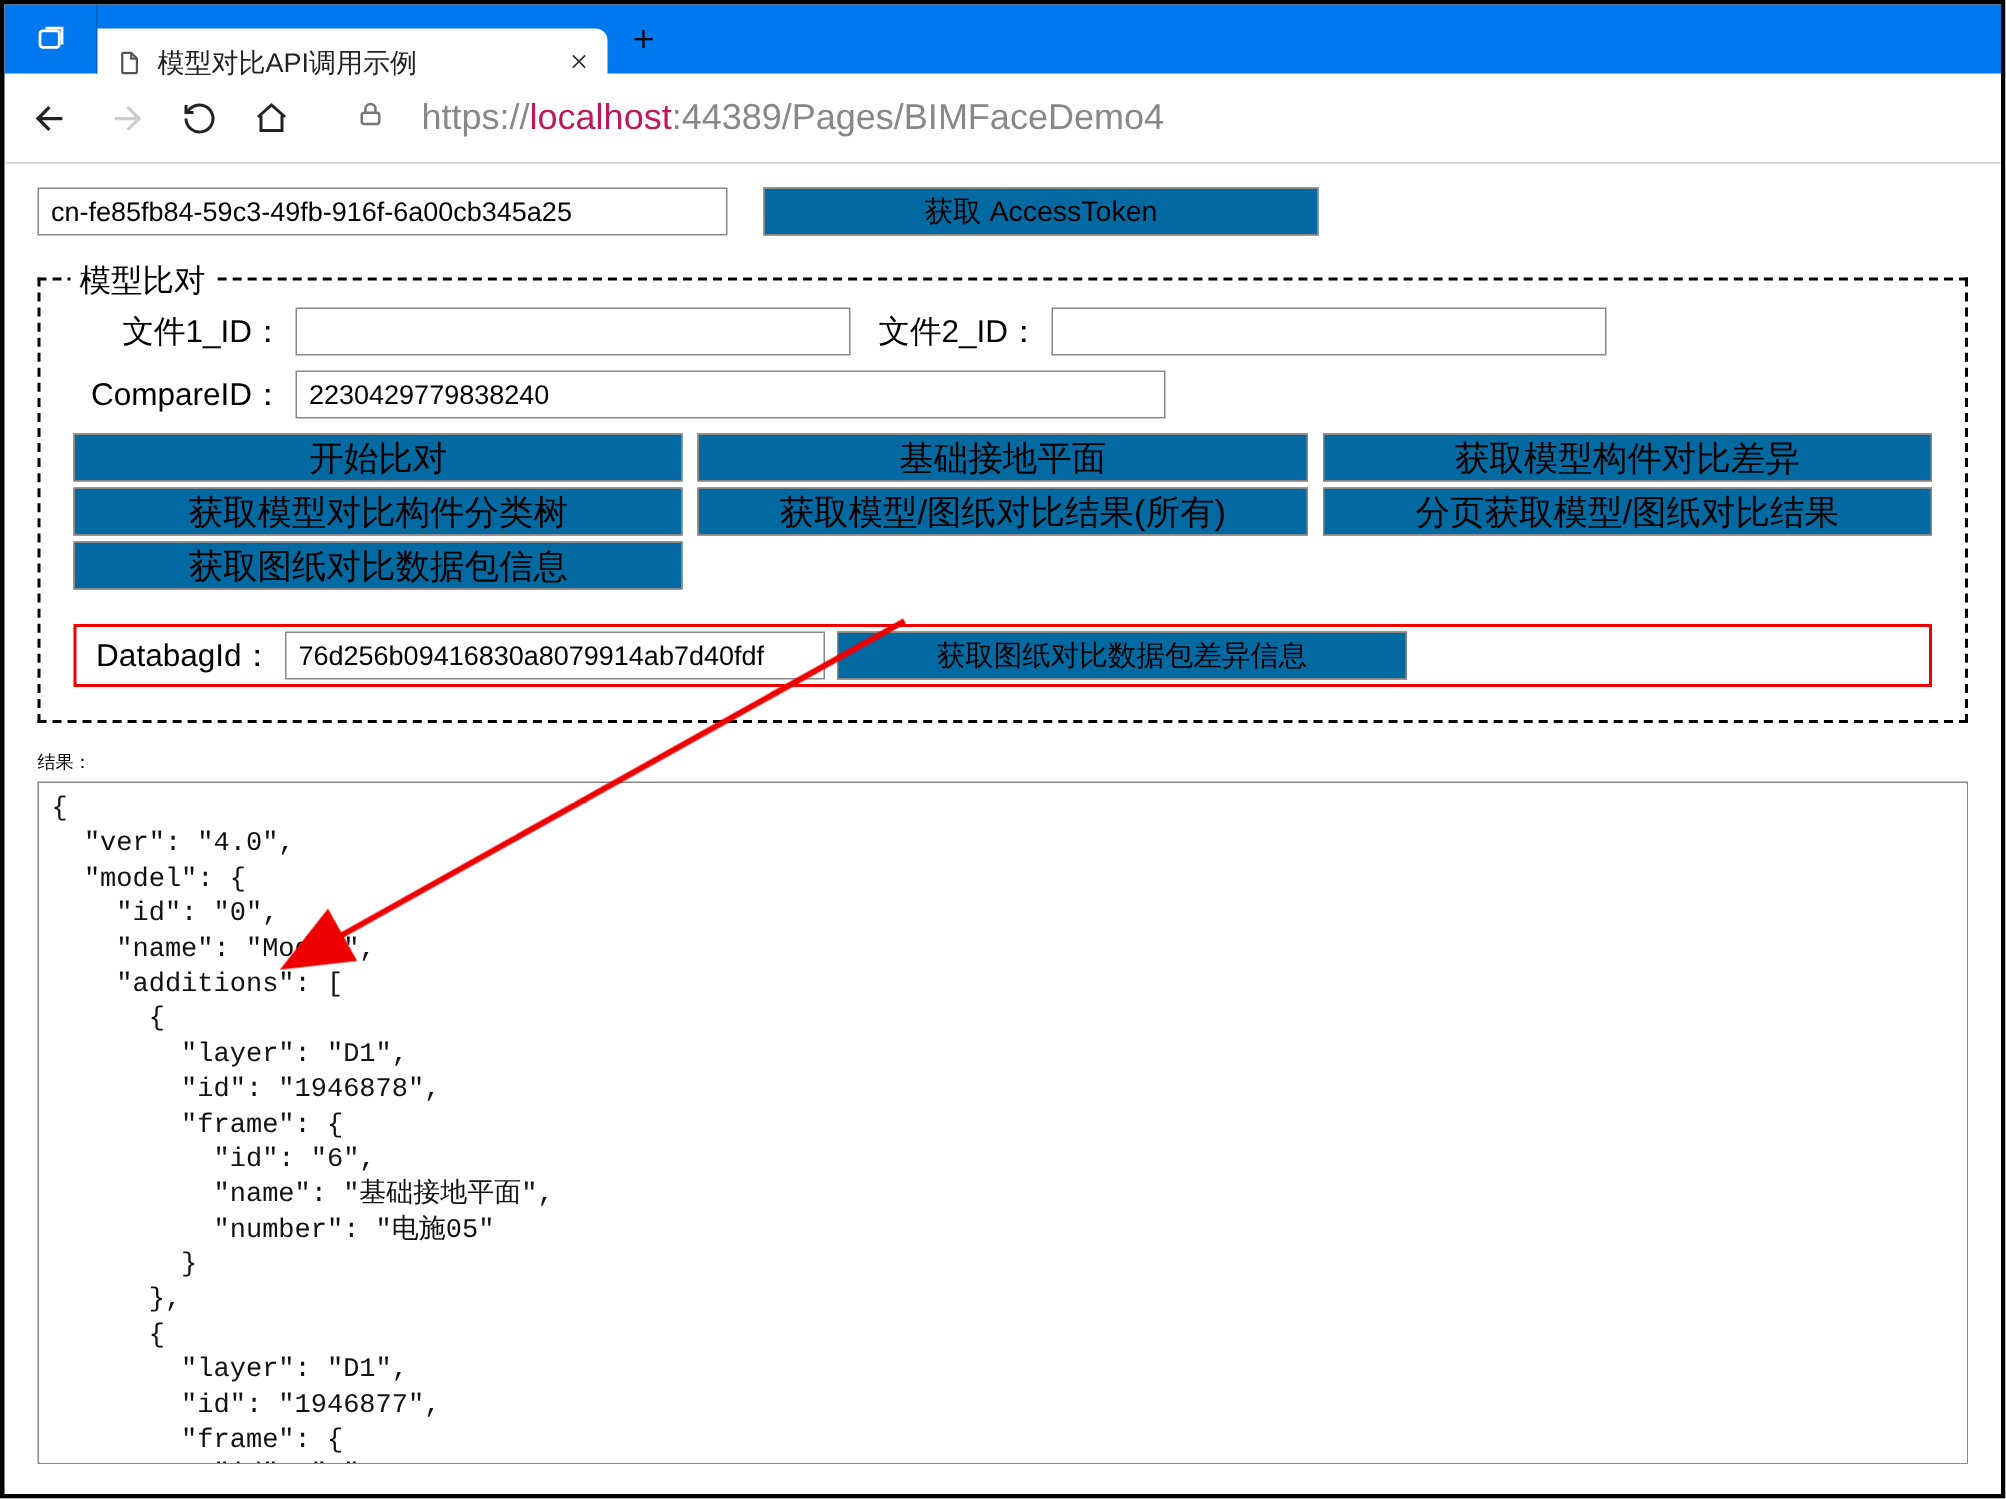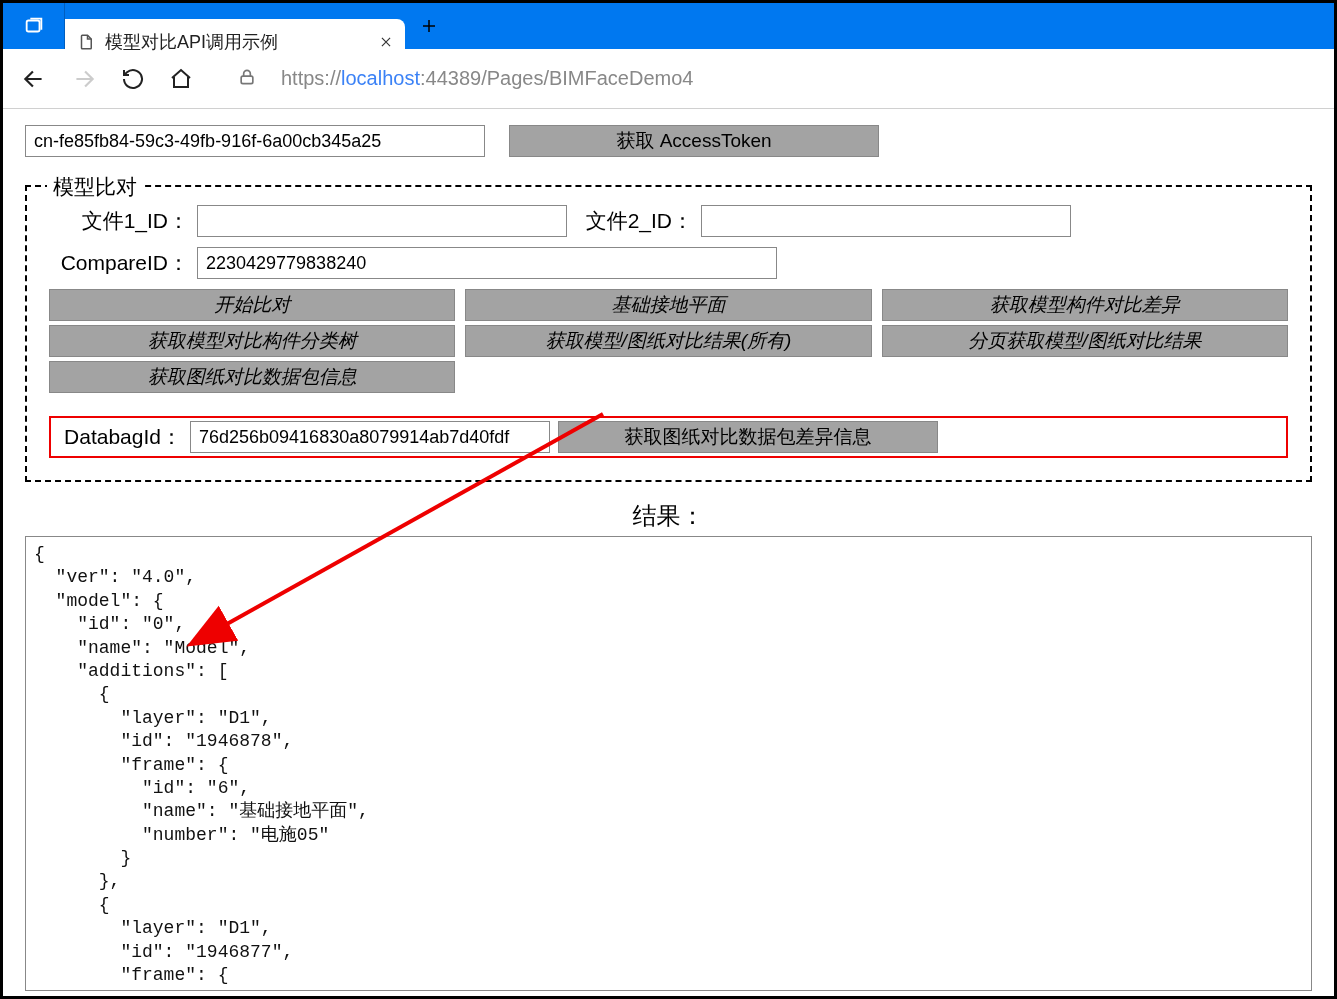--- a/index.html
+++ b/index.html
@@ -13,37 +13,37 @@
   .tab .page-icon { color:#555; }
   .tab .title { flex:1; font-size: 18px; color:#222; white-space:nowrap; overflow:hidden;}
   .tab .close { font-size: 20px; color:#333; cursor:pointer;}
   .newtab { width: 48px; display:flex; align-items:center; justify-content:center; color:#000;}
   .newtab svg { stroke:#000;}
   
   .toolbar { height: 60px; display:flex; align-items:center; padding: 0 18px; gap: 24px; border-bottom: 1px solid #d0d0d0;}
   .toolbar .navbtn { color:#222; display:flex; align-items:center;}
   .toolbar .navbtn.disabled { color:#bbb;}
   .toolbar .lock { color:#777; margin-left: 20px;}
-  .addr { font-size: 20px; color:#888; display:flex; align-items:flex-start;}
-  .addr .dark { color:#3b82f6; }
+  .addr { font-size: 24px; color:#888; display:flex; align-items:flex-start;}
+  .addr .dark { color:#be185d; }
   
   .content { padding: 16px 22px; position: relative; }
   .row1 { display:flex; gap: 24px; margin-bottom: 28px;}
   input[type=text].txt { border:1px solid #888; padding: 4px 8px; font-size:18px; font-family:inherit; height: 32px; background:#fff;}
-  button.std { background: #a3a3a3; border:1px solid #888; font-size:19px; font-family:inherit; height:32px; cursor:pointer; padding: 0 8px;}
+  button.std { background: #0369a1; border:1px solid #888; font-size:19px; font-family:inherit; height:32px; cursor:pointer; padding: 0 8px;}
   
   .fieldset-outer { border: 2px dashed #000; padding: 18px 22px 22px 22px; position:relative;}
   .fieldset-outer > .legend { position:absolute; top:-14px; left:20px; background:#fff; padding: 0 6px; font-size:21px;}
   .file-row { display:flex; align-items:center; gap: 8px; margin-bottom: 10px;}
   .lbl { font-size:21px; text-align:right;}
   .btn-grid { display:grid; grid-template-columns: 1fr 1fr 1fr; gap: 4px 10px; margin-top:8px;}
-  .btn-grid button { font-size:19px;font-style:italic;}
+  .btn-grid button { font-size:23px;}
   .highlight-row { border: 2px solid #e00; padding: 3px 6px; margin-top: 23px; display:flex; align-items:center; gap: 8px;}
   
-  .result-label { font-size:24px; margin-top: 18px; margin-bottom:4px;text-align:center;}
+  .result-label { font-size:12px; margin-top: 18px; margin-bottom:4px;}
   .result-box { border:1px solid #888; height: 455px; overflow-y: scroll; padding: 6px 8px; font-family: "Consolas","Courier New",monospace; font-size: 18px; line-height: 1.3; white-space: pre; color:#111; background:#fff; position:relative;}
   
   .arrow-svg { position:absolute; left:0; top:0; pointer-events:none; z-index: 50;}
 </style>
 </head>
 <body>
 
 <div class="window">
 
   <div class="titlebar">

